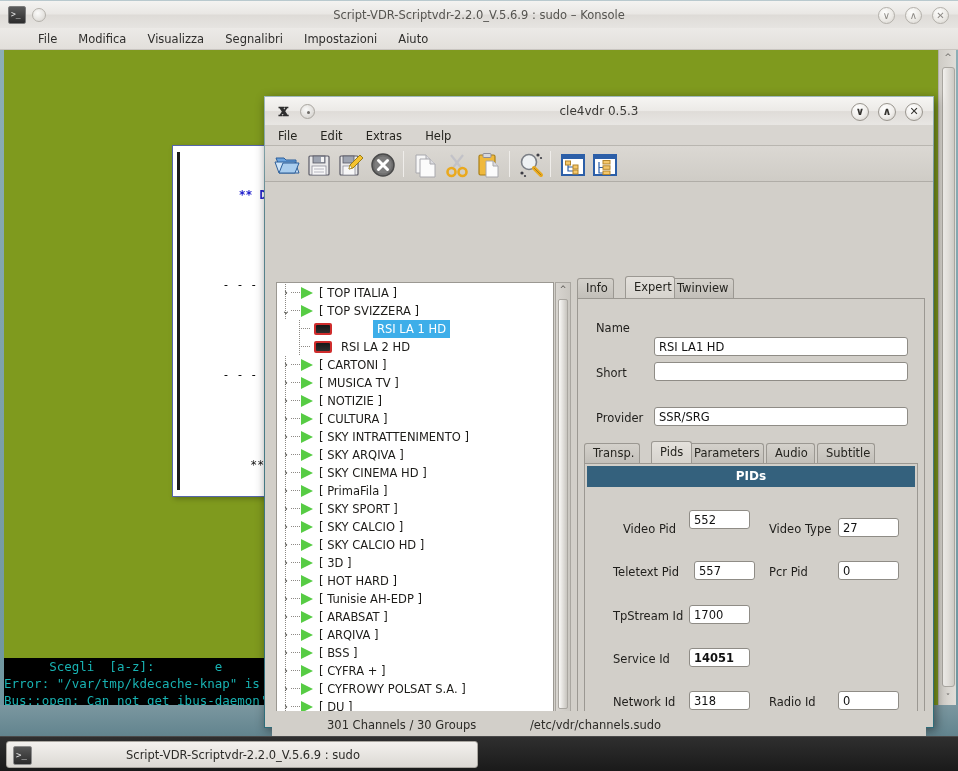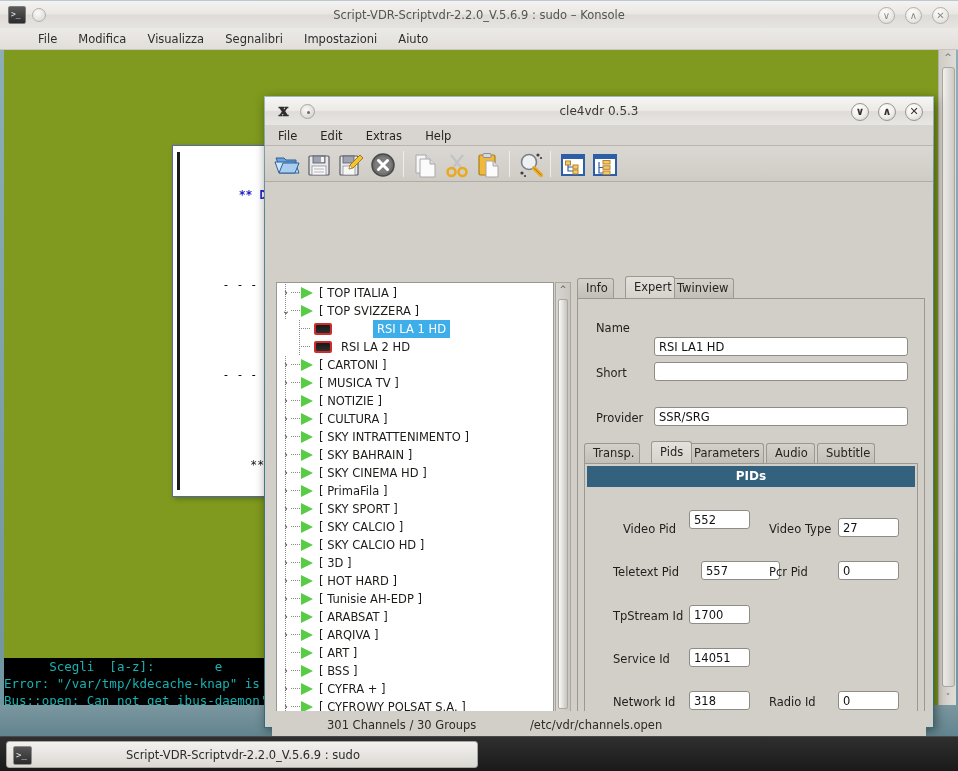--- a/index.html
+++ b/index.html
@@ -510,21 +510,21 @@
             <div class="expander">›</div>
             <div class="dots"></div>
             <div class="folder-ic"></div>
             <div class="tlabel">[ SKY INTRATTENIMENTO ]</div>
           </div>
           <div class="trow">
             <div class="vline"></div>
             <div class="expander">›</div>
             <div class="dots"></div>
             <div class="folder-ic"></div>
-            <div class="tlabel">[ SKY BAHRAIN ]</div>
+            <div class="tlabel">[ SKY ARQIVA ]</div>
           </div>
           <div class="trow">
             <div class="vline"></div>
             <div class="expander">›</div>
             <div class="dots"></div>
             <div class="folder-ic"></div>
             <div class="tlabel">[ SKY CINEMA HD ]</div>
           </div>
           <div class="trow">
             <div class="vline"></div>
@@ -581,26 +581,20 @@
             <div class="dots"></div>
             <div class="folder-ic"></div>
             <div class="tlabel">[ ARABSAT ]</div>
           </div>
           <div class="trow">
             <div class="vline"></div>
             <div class="expander">›</div>
             <div class="dots"></div>
             <div class="folder-ic"></div>
             <div class="tlabel">[ ARQIVA ]</div>
-          </div>
-          <div class="trow">
-            <div class="vline"></div>
-            <div class="dots"></div>
-            <div class="folder-ic"></div>
-            <div class="tlabel">[ ART ]</div>
           </div>
           <div class="trow">
             <div class="vline"></div>
             <div class="expander">›</div>
             <div class="dots"></div>
             <div class="folder-ic"></div>
             <div class="tlabel">[ BSS ]</div>
           </div>
           <div class="trow">
             <div class="vline"></div>
@@ -673,45 +667,45 @@
 
         <div class="tabpane" style="left:6px; top:164px; width:334px; height:306px; background:#d2cfc9;">
           <div class="grouphdr" style="left:2px; top:2px; width:328px;">PIDs</div>
 
           <div class="flabel" style="left:38px; top:58px;">Video Pid</div>
           <input class="finput" style="left: 104px; top: 46px; width: 61px;" value="552">
           <div class="flabel" style="left:184px; top:58px;">Video Type</div>
           <input class="finput" style="left: 253px; top: 54px; width: 61px;" value="27">
 
           <div class="flabel" style="left:28px; top:101px;">Teletext Pid</div>
-          <input class="finput" style="left: 116px; top: 97px; width: 79px;" value="557">
+          <input class="finput" style="left: 109px; top: 97px; width: 61px;" value="557">
           <div class="flabel" style="left:184px; top:101px;">Pcr Pid</div>
           <input class="finput" style="left: 253px; top: 97px; width: 61px;" value="0">
 
           <div class="flabel" style="left:28px; top:145px;">TpStream Id</div>
           <input class="finput" style="left: 104px; top: 141px; width: 61px;" value="1700">
 
           <div class="flabel" style="left:28px; top:188px;">Service Id</div>
-          <input class="finput" style="left: 104px; top: 184px; width: 61px;" value="14051">
+          <input class="finput" style="left: 104px; top: 184px; width: 61px; font-weight: bold;" value="14051">
 
           <div class="flabel" style="left:28px; top:231px;">Network Id</div>
           <input class="finput" style="left: 104px; top: 227px; width: 61px;" value="318">
           <div class="flabel" style="left:184px; top:231px;">Radio Id</div>
           <input class="finput" style="left: 253px; top: 227px; width: 61px;" value="0">
 
           <div class="flabel" style="left:28px; top:274px;">Ca</div>
           <input class="finput" style="left: 104px; top: 270px; width: 210px;" value="500">
         </div>
       </div>
     </div>
   </div>
 
   <div id="cle-status">
     <span style="position:absolute; left:55px;">301 Channels / 30 Groups</span>
-    <span style="position:absolute; left:258px;">/etc/vdr/channels.open</span>
+    <span style="position:absolute; left:258px;">/etc/vdr/channels.sudo</span>
   </div>
 </div>
 
 <div id="taskbar">
   <div id="task-btn">
     <div class="t-ic">&gt;_</div>
     <div class="t-lbl">Script-VDR-Scriptvdr-2.2.0_V.5.6.9 : sudo</div>
   </div>
 </div>
 

